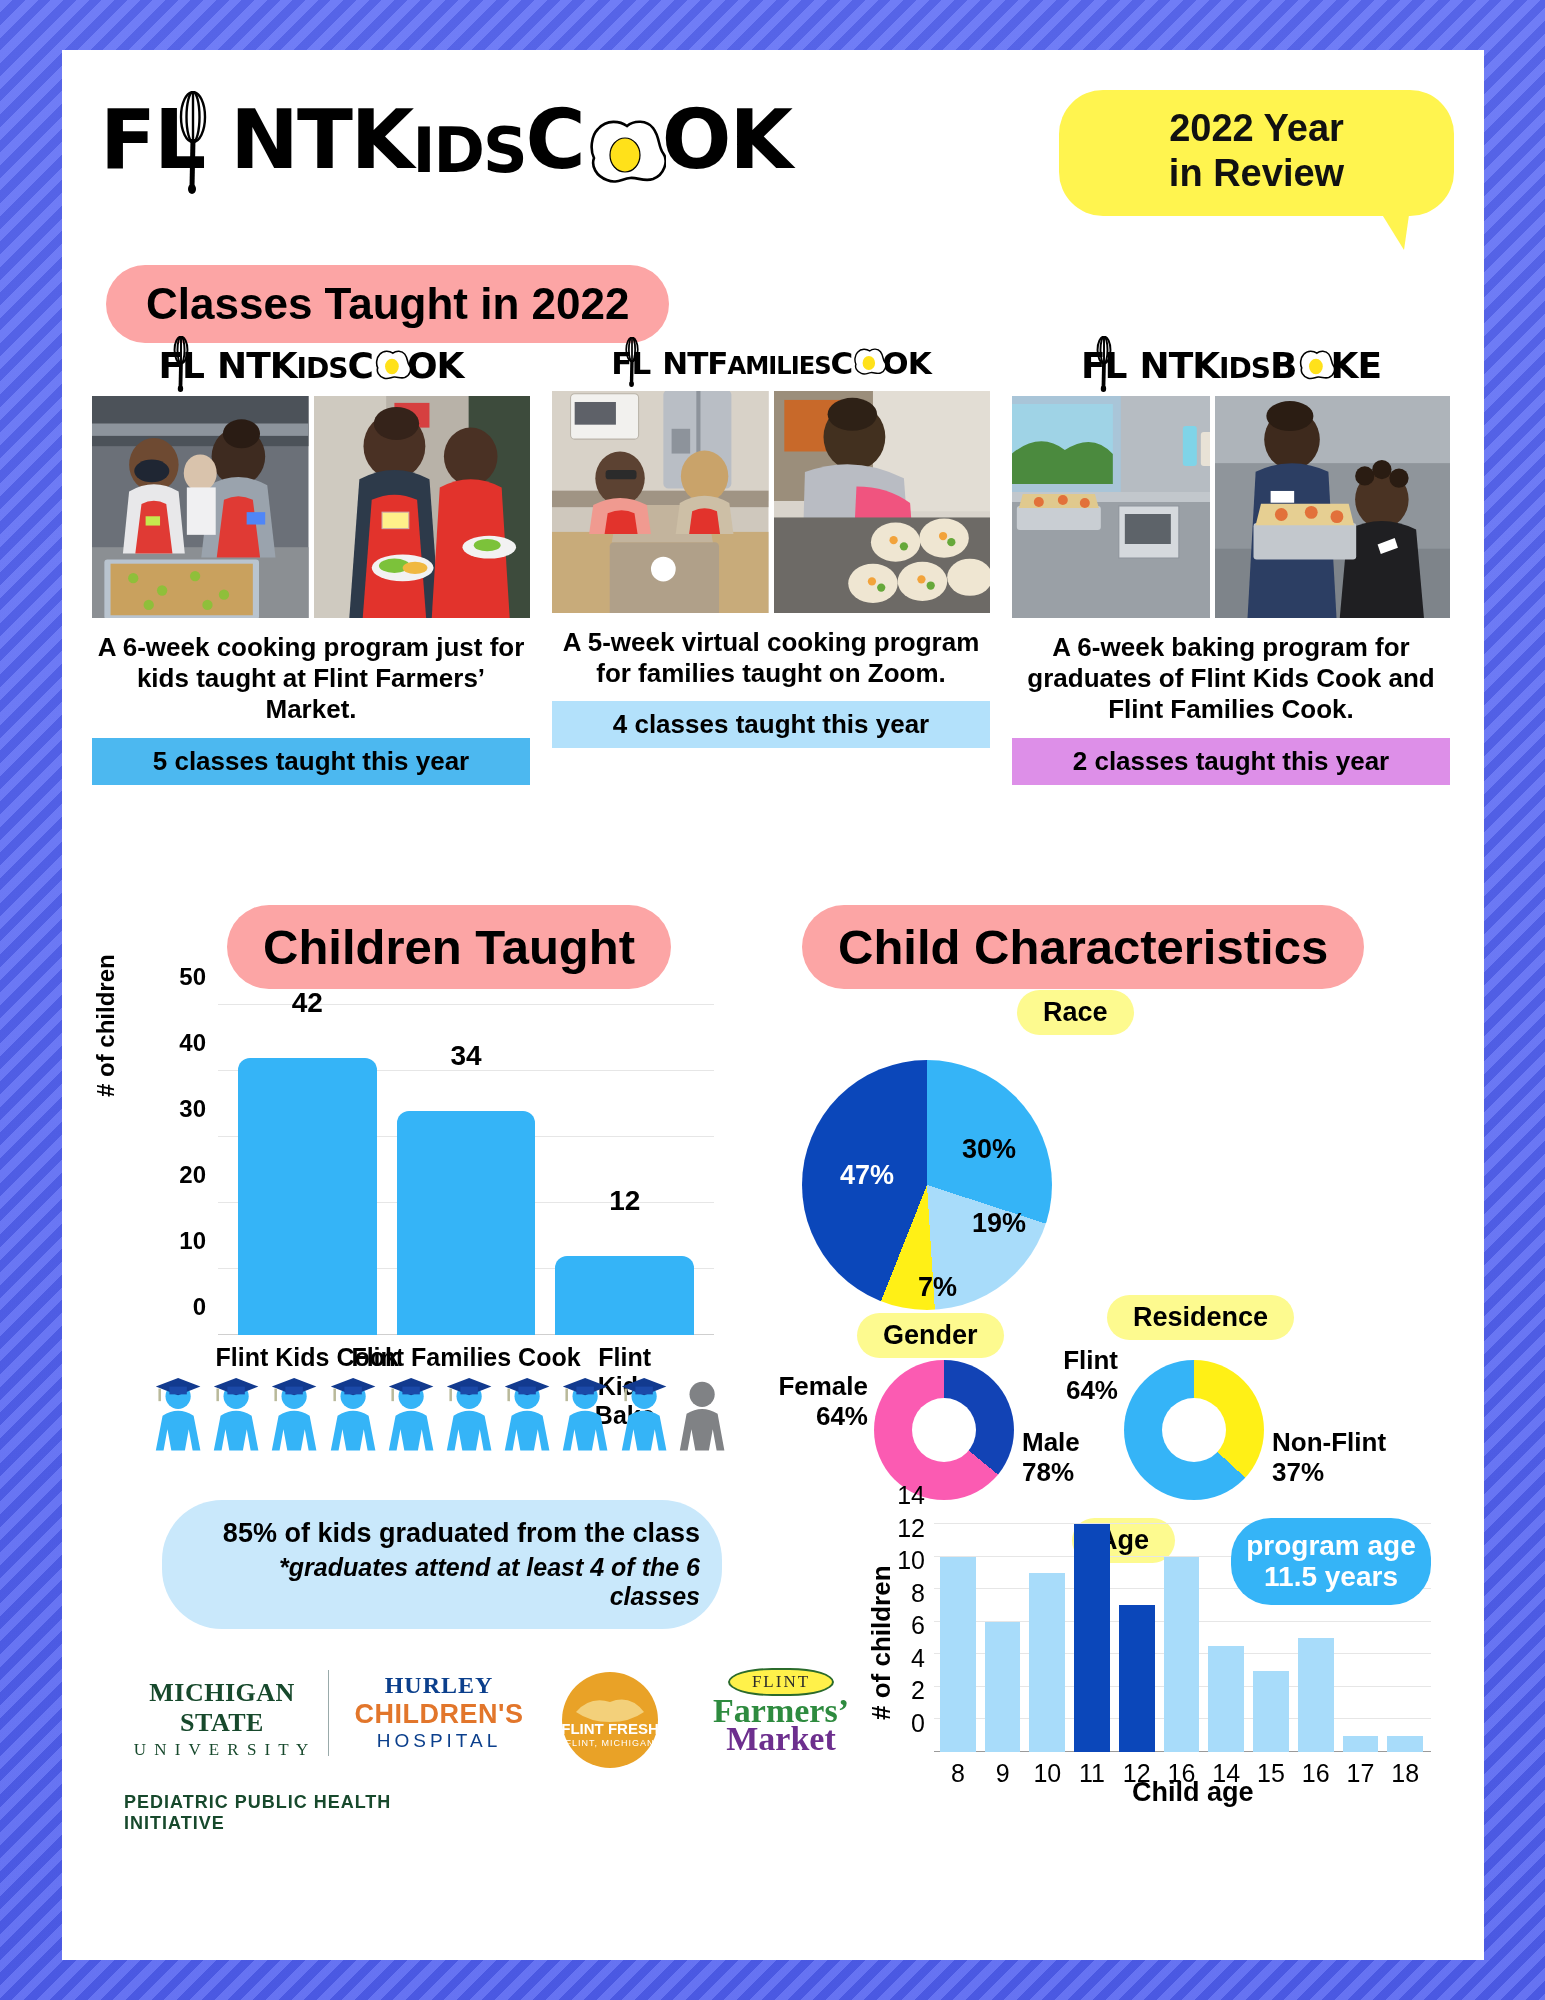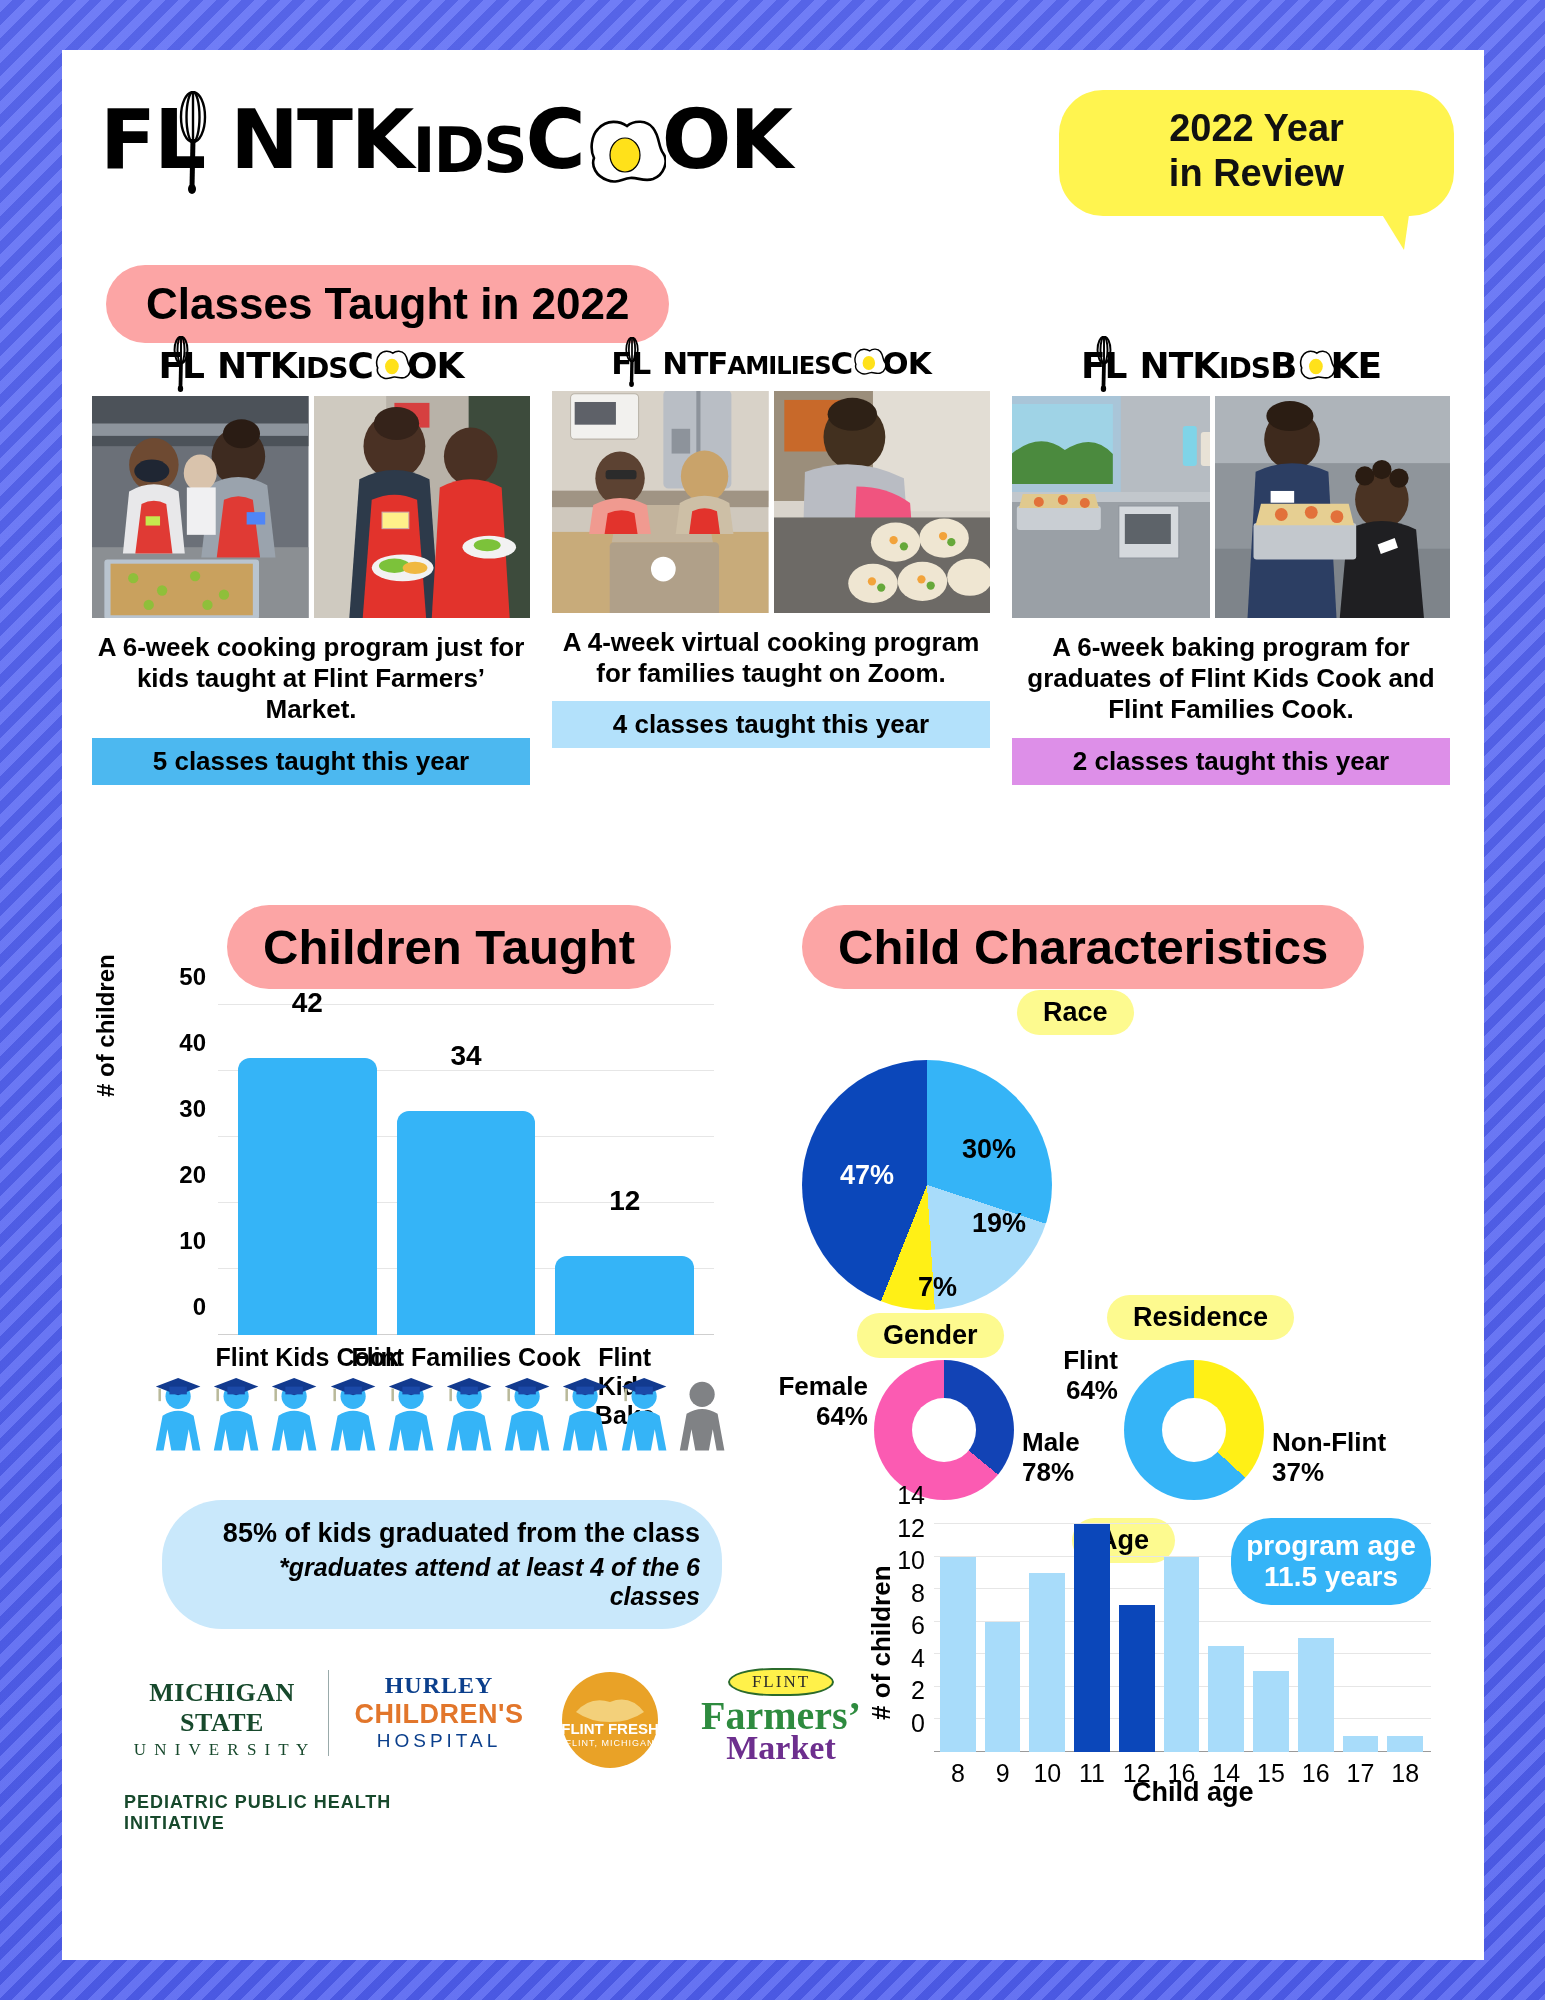--- a/index.html
+++ b/index.html
@@ -335,21 +335,21 @@
                 <g fill="#66a83a">
                       <circle cx="126" cy="154" r="4"></circle>
                       <circle cx="172" cy="150" r="4"></circle>
                       <circle cx="104" cy="194" r="4"></circle>
                       <circle cx="152" cy="192" r="4"></circle>
                     </g>
               </g>
             </svg>
           </div>
         </div>
-        <div class="cap">A 4-week virtual cooking program for families taught on Zoom.</div>
+        <div class="cap">A 5-week virtual cooking program for families taught on Zoom.</div>
         <div class="badge" style="background:#b3e1fb;">4 classes taught this year</div>
       </div>
 
       <div class="card">
         <div class="card-logo cl-1">
           <span style="position:relative;">FL<svg width="20" height="56" viewBox="0 0 34 104" style="position:absolute;left:13px;bottom:-6px;">
                   <g fill="none" stroke="#000" stroke-width="3.6">
                     <ellipse cx="17" cy="26" rx="12" ry="25"></ellipse>
                     <ellipse cx="17" cy="26" rx="6.5" ry="25"></ellipse>
                     <line x1="17" y1="1" x2="17" y2="51"></line>
@@ -539,21 +539,21 @@
       <div style="position:absolute;left:428px;top:0;width:120px;height:100px;">
         <svg width="120" height="100" viewBox="0 0 120 100">
           <circle cx="60" cy="50" r="48" fill="#e9a227"></circle>
           <path d="M26 42 q14 -16 34 -10 q20 -8 34 10 q-14 10 -34 10 q-20 0 -34 -10z" fill="#f3d07a"></path>
         </svg>
         <div style="position:absolute;left:0;top:50px;width:120px;text-align:center;color:#fff;font-weight:800;font-size:15px;">FLINT FRESH</div>
         <div style="position:absolute;left:0;top:68px;width:120px;text-align:center;color:#fff;font-size:9px;letter-spacing:1px;">FLINT, MICHIGAN</div>
       </div>
       <div style="position:absolute;left:564px;top:-2px;width:190px;text-align:center;">
         <div style="background:#fff14a;border:2px solid #2b6b2b;border-radius:50%/60%;display:inline-block;padding:2px 22px;font-family:'Liberation Serif',serif;font-size:17px;letter-spacing:2px;color:#2b2b2b;">FLINT</div>
-        <div style="font-family:'Liberation Serif',serif;font-weight:700;font-size:40px;color:#2e8b3f;margin-top:-4px;">Farmers’</div>
+        <div style="font-family:'Liberation Serif',serif;font-weight:700;font-size:34px;color:#2e8b3f;margin-top:-4px;">Farmers’</div>
         <div style="font-family:'Liberation Serif',serif;font-weight:700;font-size:34px;color:#6d2f8e;margin-top:-10px;">Market</div>
       </div>
     </div>
     <div style="position:absolute;left:62px;top:1742px;width:360px;font-size:18px;font-weight:700;letter-spacing:1px;color:#17492c;">PEDIATRIC PUBLIC HEALTH INITIATIVE</div>
 
     <div class="pill minipill" style="position:absolute;left:955px;top:940px;">Race</div>
     <div class="pie-wrap">
       <div class="pie" style="background: conic-gradient(#35b4f7 0deg 108deg, #a8dcfa 108deg 176.4deg, #fff016 176.4deg 201.6deg, #0b47ba 201.6deg 360deg);"></div>
       <div class="pie-lbl" style="left:38px; top:100px; color:#fff;">47%</div>
       <div class="pie-lbl" style="left:160px; top:74px; color:#000;">30%</div>

